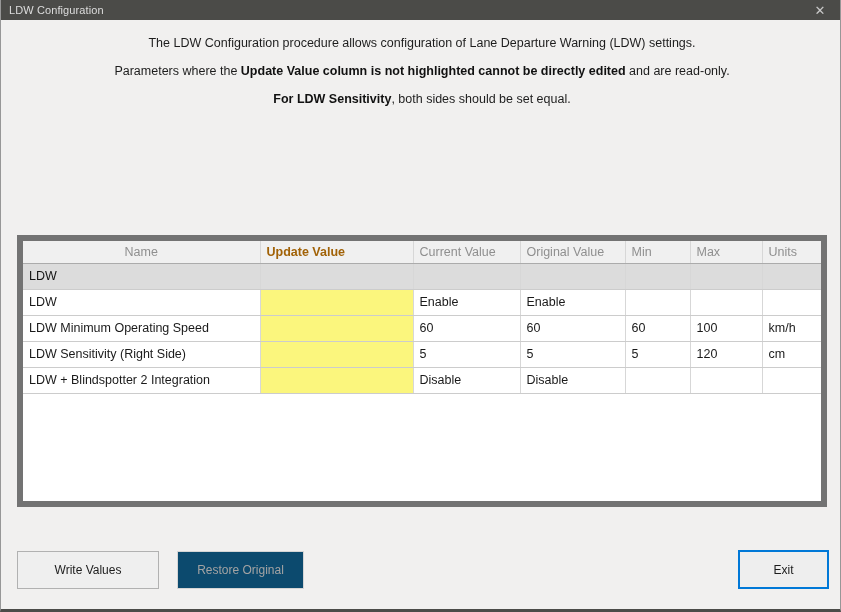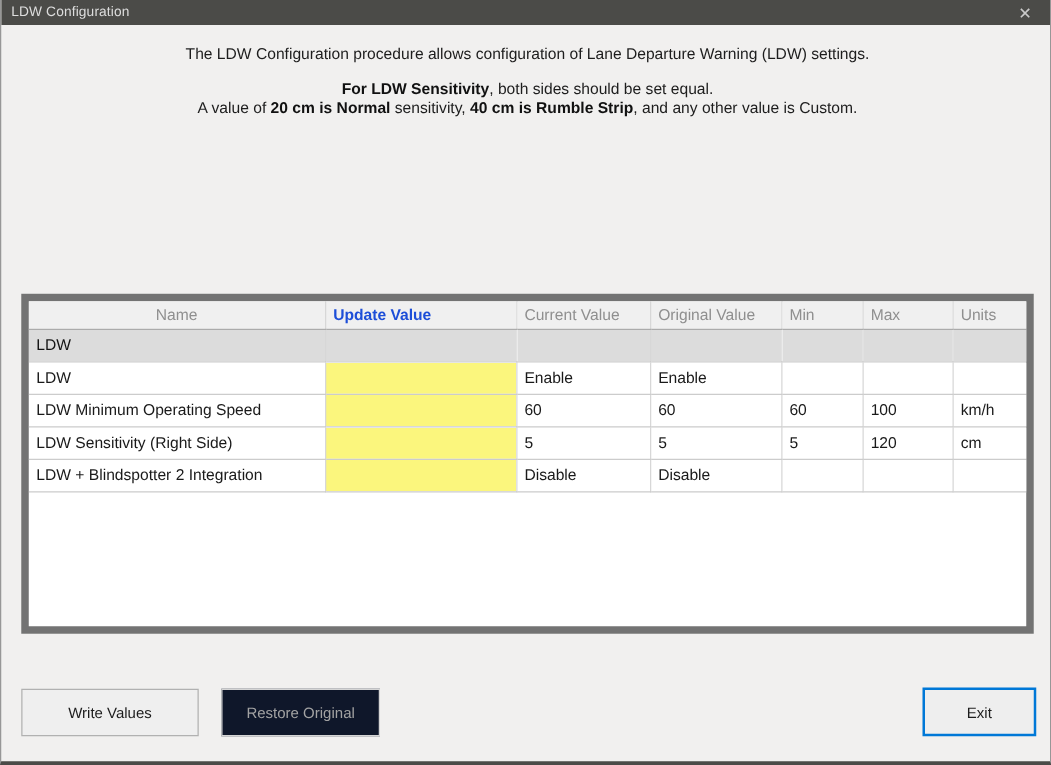--- a/index.html
+++ b/index.html
@@ -60,42 +60,42 @@
     overflow: hidden; white-space: nowrap;
     text-align: left; font-weight: normal;
   }
   table.params th {
     height: 22px;
     background: #f0f0f0;
     color: #8f8f8f;
     border-bottom: 1px solid #ababab;
   }
   table.params th.col-name { text-align: center; }
-  table.params th.col-update { color: #1d4ed8; font-weight: bold; }
+  table.params th.col-update { color: #a16207; font-weight: bold; }
   table.params td { height: 26px; background: #ffffff; }
   tr.section-row td {
     background: #dcdcdc;
     color: #141414;
   }
   tr.data-row td.update-cell { background: #fbf67d; }
 
   .footer-btn {
     position: absolute;
     font-family: "Liberation Sans", sans-serif;
     font-size: 12px; color: #1c1c1c;
     display: flex; align-items: center; justify-content: center;
     cursor: pointer;
   }
   .btn-write {
     left: 16px; top: 551px; width: 142px; height: 38px;
     background: #efefef; border: 1px solid #b1b1b1;
   }
   .btn-restore {
     left: 176px; top: 551px; width: 127px; height: 38px;
-    background: #0f172a; border: 1px solid #d5d5d5;
+    background: #0c4a6e; border: 1px solid #d5d5d5;
     color: #a3a3a3;
   }
   .btn-exit {
     left: 737px; top: 550px; width: 91px; height: 39px;
     background: #eeeeee; border: 2px solid #0078d7;
   }
 </style>
 </head>
 <body>
 
@@ -104,22 +104,24 @@
   <div class="titlebar">
     <span class="title">LDW Configuration</span>
     <span class="close">✕</span>
   </div>
 
   <div class="intro" id="intro">
       <div class="para">
         <div><span>The LDW Configuration procedure allows configuration of Lane Departure Warning (LDW) settings.</span></div>
       </div>
       <div class="para">
+        <div><span>Parameters where the </span><b>Update Value column is not highlighted cannot be directly edited</b><span> and are read-only.</span></div>
+      </div>
+      <div class="para">
         <div><b>For LDW Sensitivity</b><span>, both sides should be set equal.</span></div>
-        <div><span>A value of </span><b>20 cm is Normal</b><span> sensitivity, </span><b>40 cm is Rumble Strip</b><span>, and any other value is Custom.</span></div>
       </div>
     </div>
 
   <div class="table-wrap">
     <table class="params">
       <colgroup id="cols">
           <col style="width: 237px;">
           <col style="width: 153px;">
           <col style="width: 107px;">
           <col style="width: 105px;">

